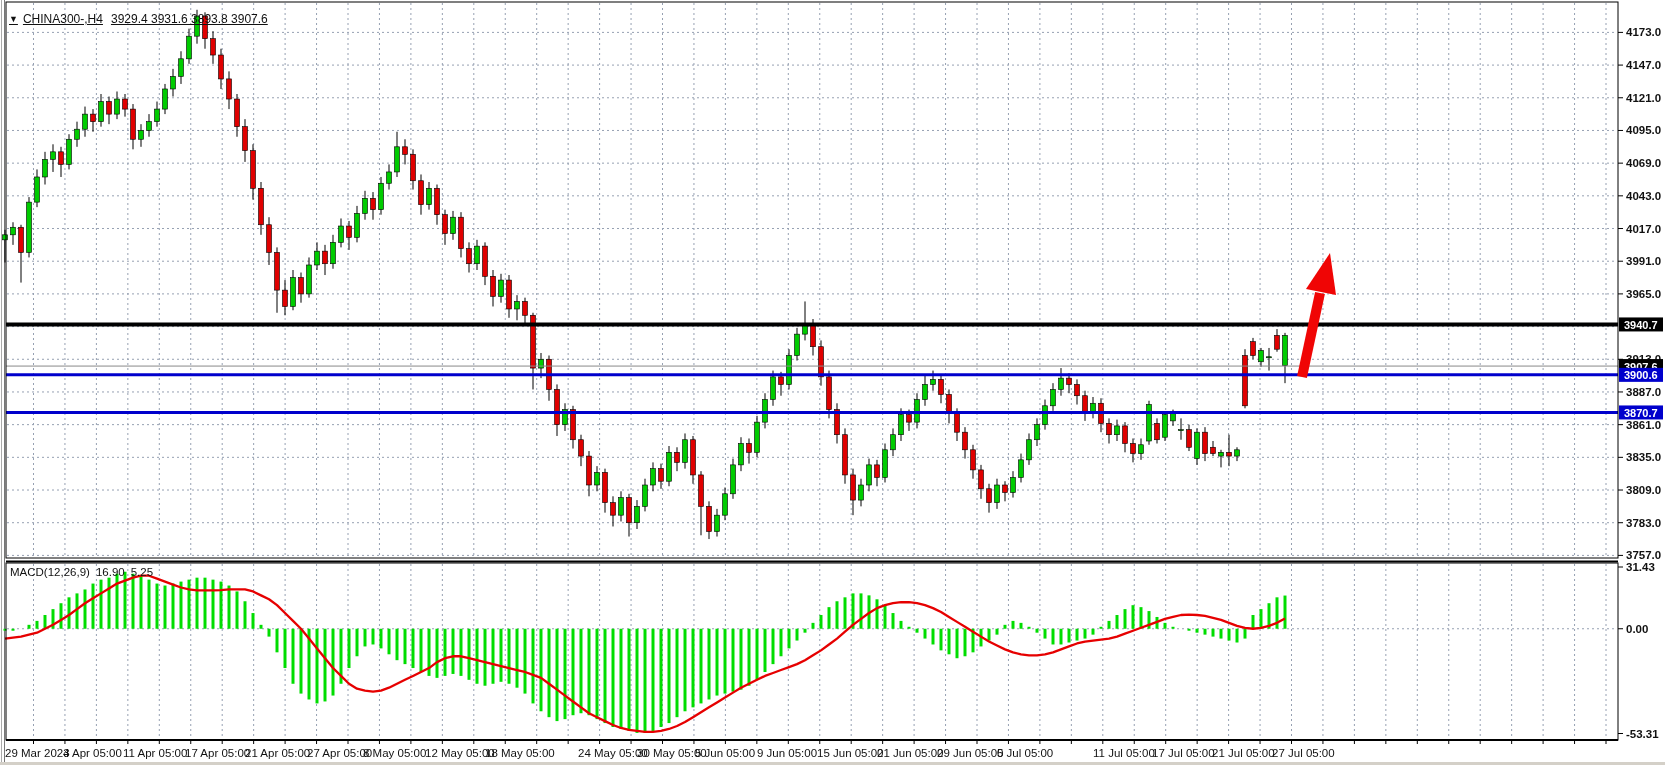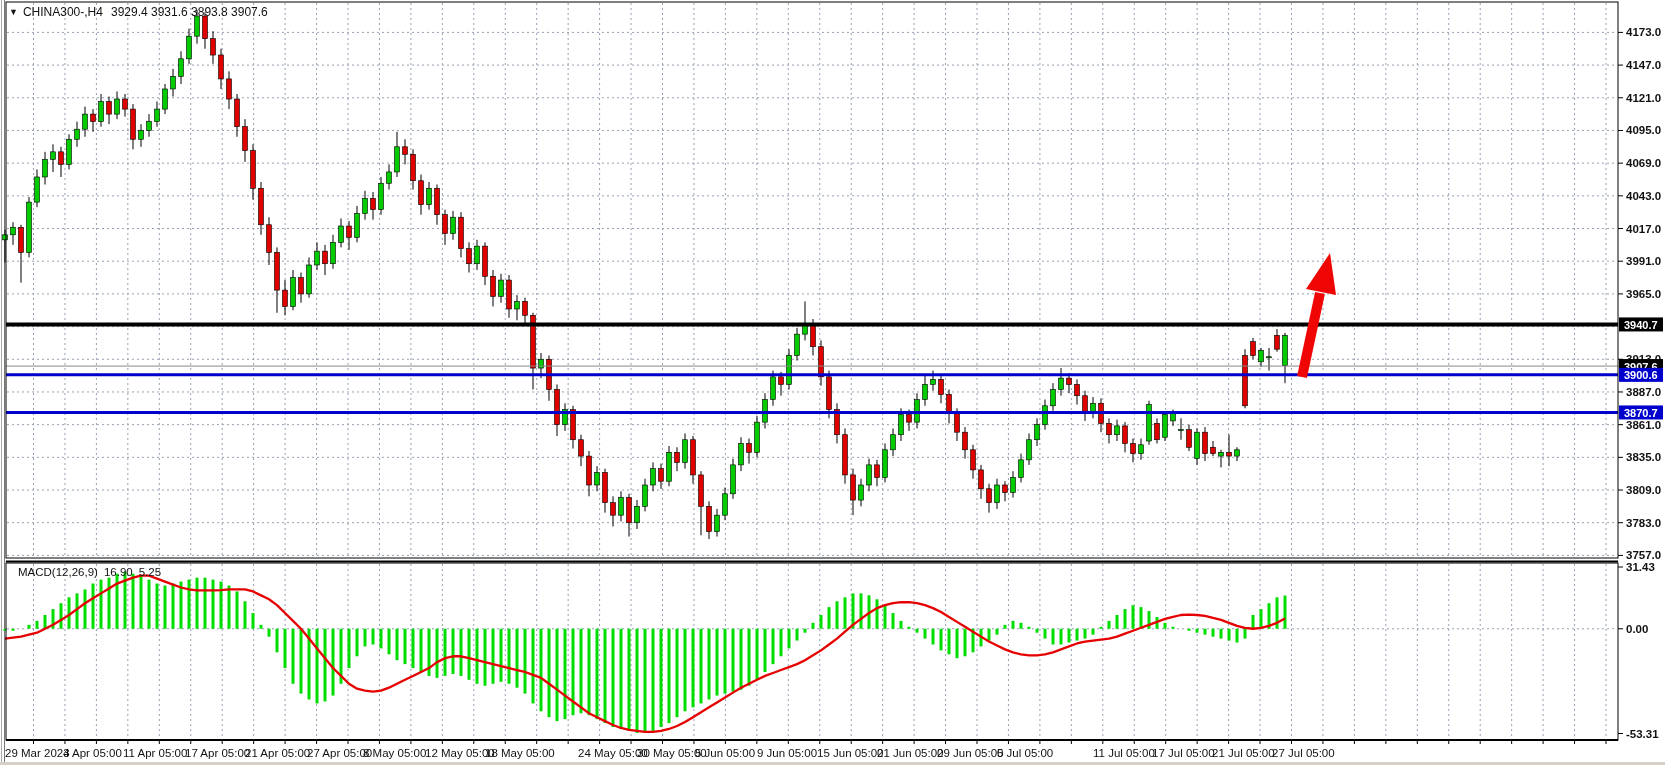--- a/index.html
+++ b/index.html
@@ -1,23 +1,23 @@
 <!DOCTYPE html>
 <html><head>
 <meta charset="utf-8">
 <style>
   html,body{margin:0;padding:0;background:#d4d0c8;}
   .window{position:relative;width:1665px;height:765px;background:#ffffff;overflow:hidden;
           font-family:"Liberation Sans","DejaVu Sans",sans-serif;}
   svg{position:absolute;left:0;top:0;font-family:"Liberation Sans","DejaVu Sans",sans-serif;}
-  .title-overlay{position:absolute;left:9px;top:5px;font-size:12px;color:#111;white-space:nowrap;z-index:5;}
+  .title-overlay{position:absolute;left:9px;top:12px;font-size:12px;color:#111;white-space:nowrap;z-index:5;text-decoration:underline;}
   .title-overlay .sym{margin-left:5px;}
   .title-overlay .vals{margin-left:8px;}
   .dd{font-size:9px;position:relative;top:-1px;cursor:pointer;}
-  .macd-overlay{position:absolute;left:18px;top:566px;font-size:11.5px;color:#111;white-space:nowrap;z-index:5;}
+  .macd-overlay{position:absolute;left:10px;top:566px;font-size:11.5px;color:#111;white-space:nowrap;z-index:5;}
   .macd-overlay .v{margin-left:6px;}
 </style>
 </head>
 <body>
 
 <div class="window">
 
   <svg id="chart" width="1665" height="765">
       <rect x="0" y="0" width="1665" height="765" fill="#ffffff"></rect>
       <rect x="0" y="0" width="6" height="765" fill="#ffffff"></rect>

